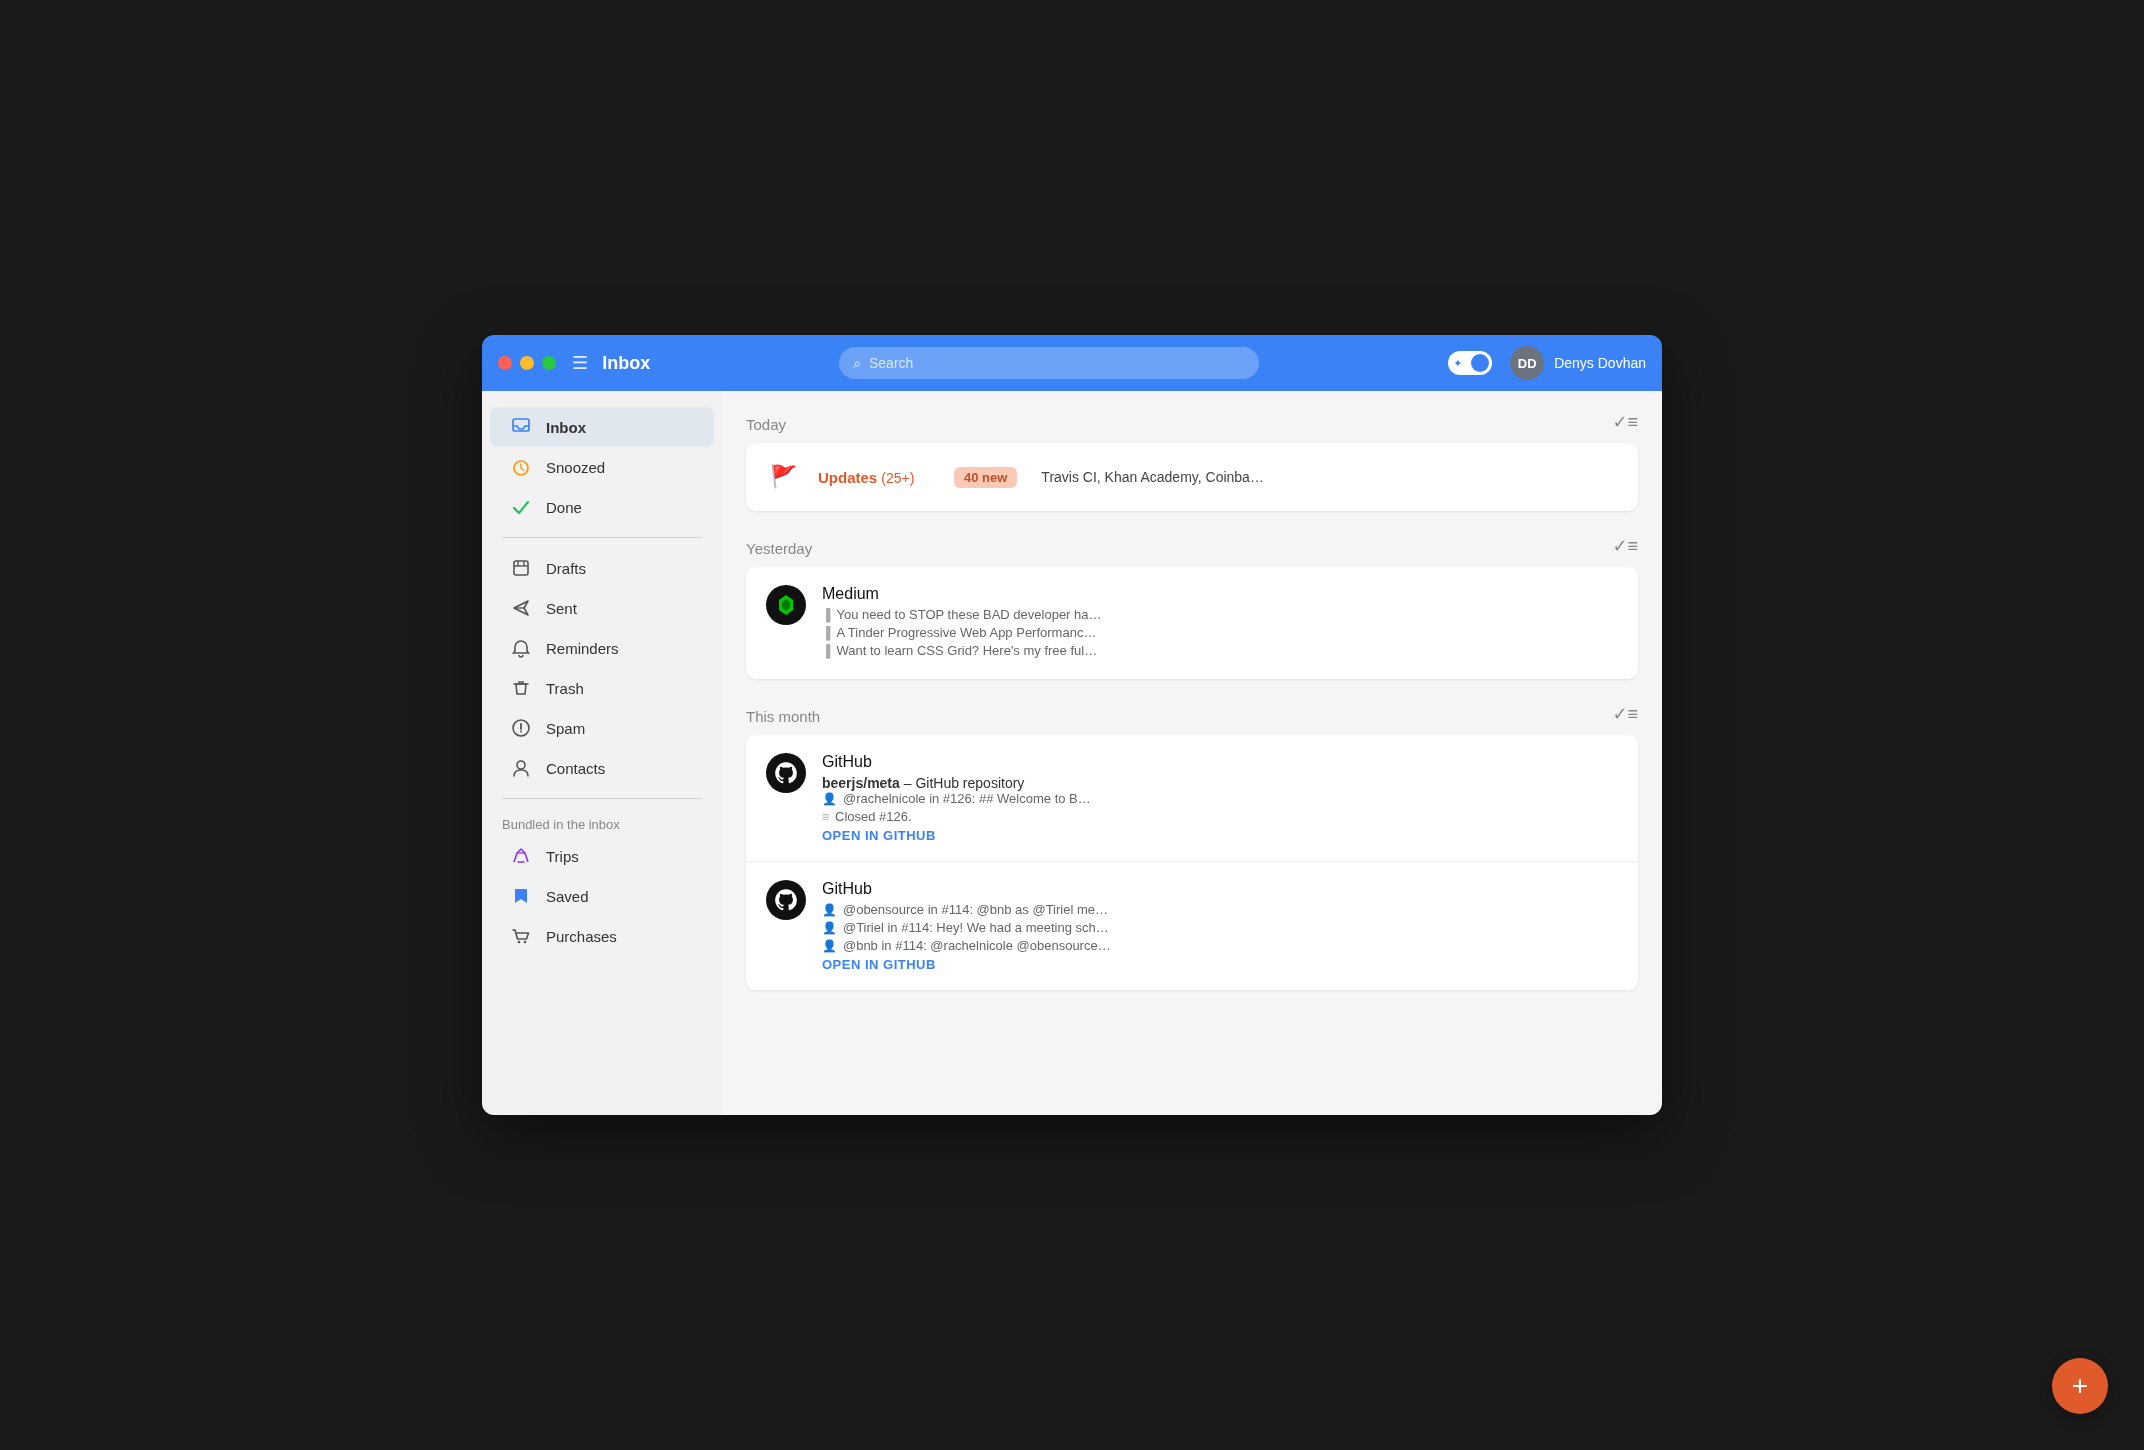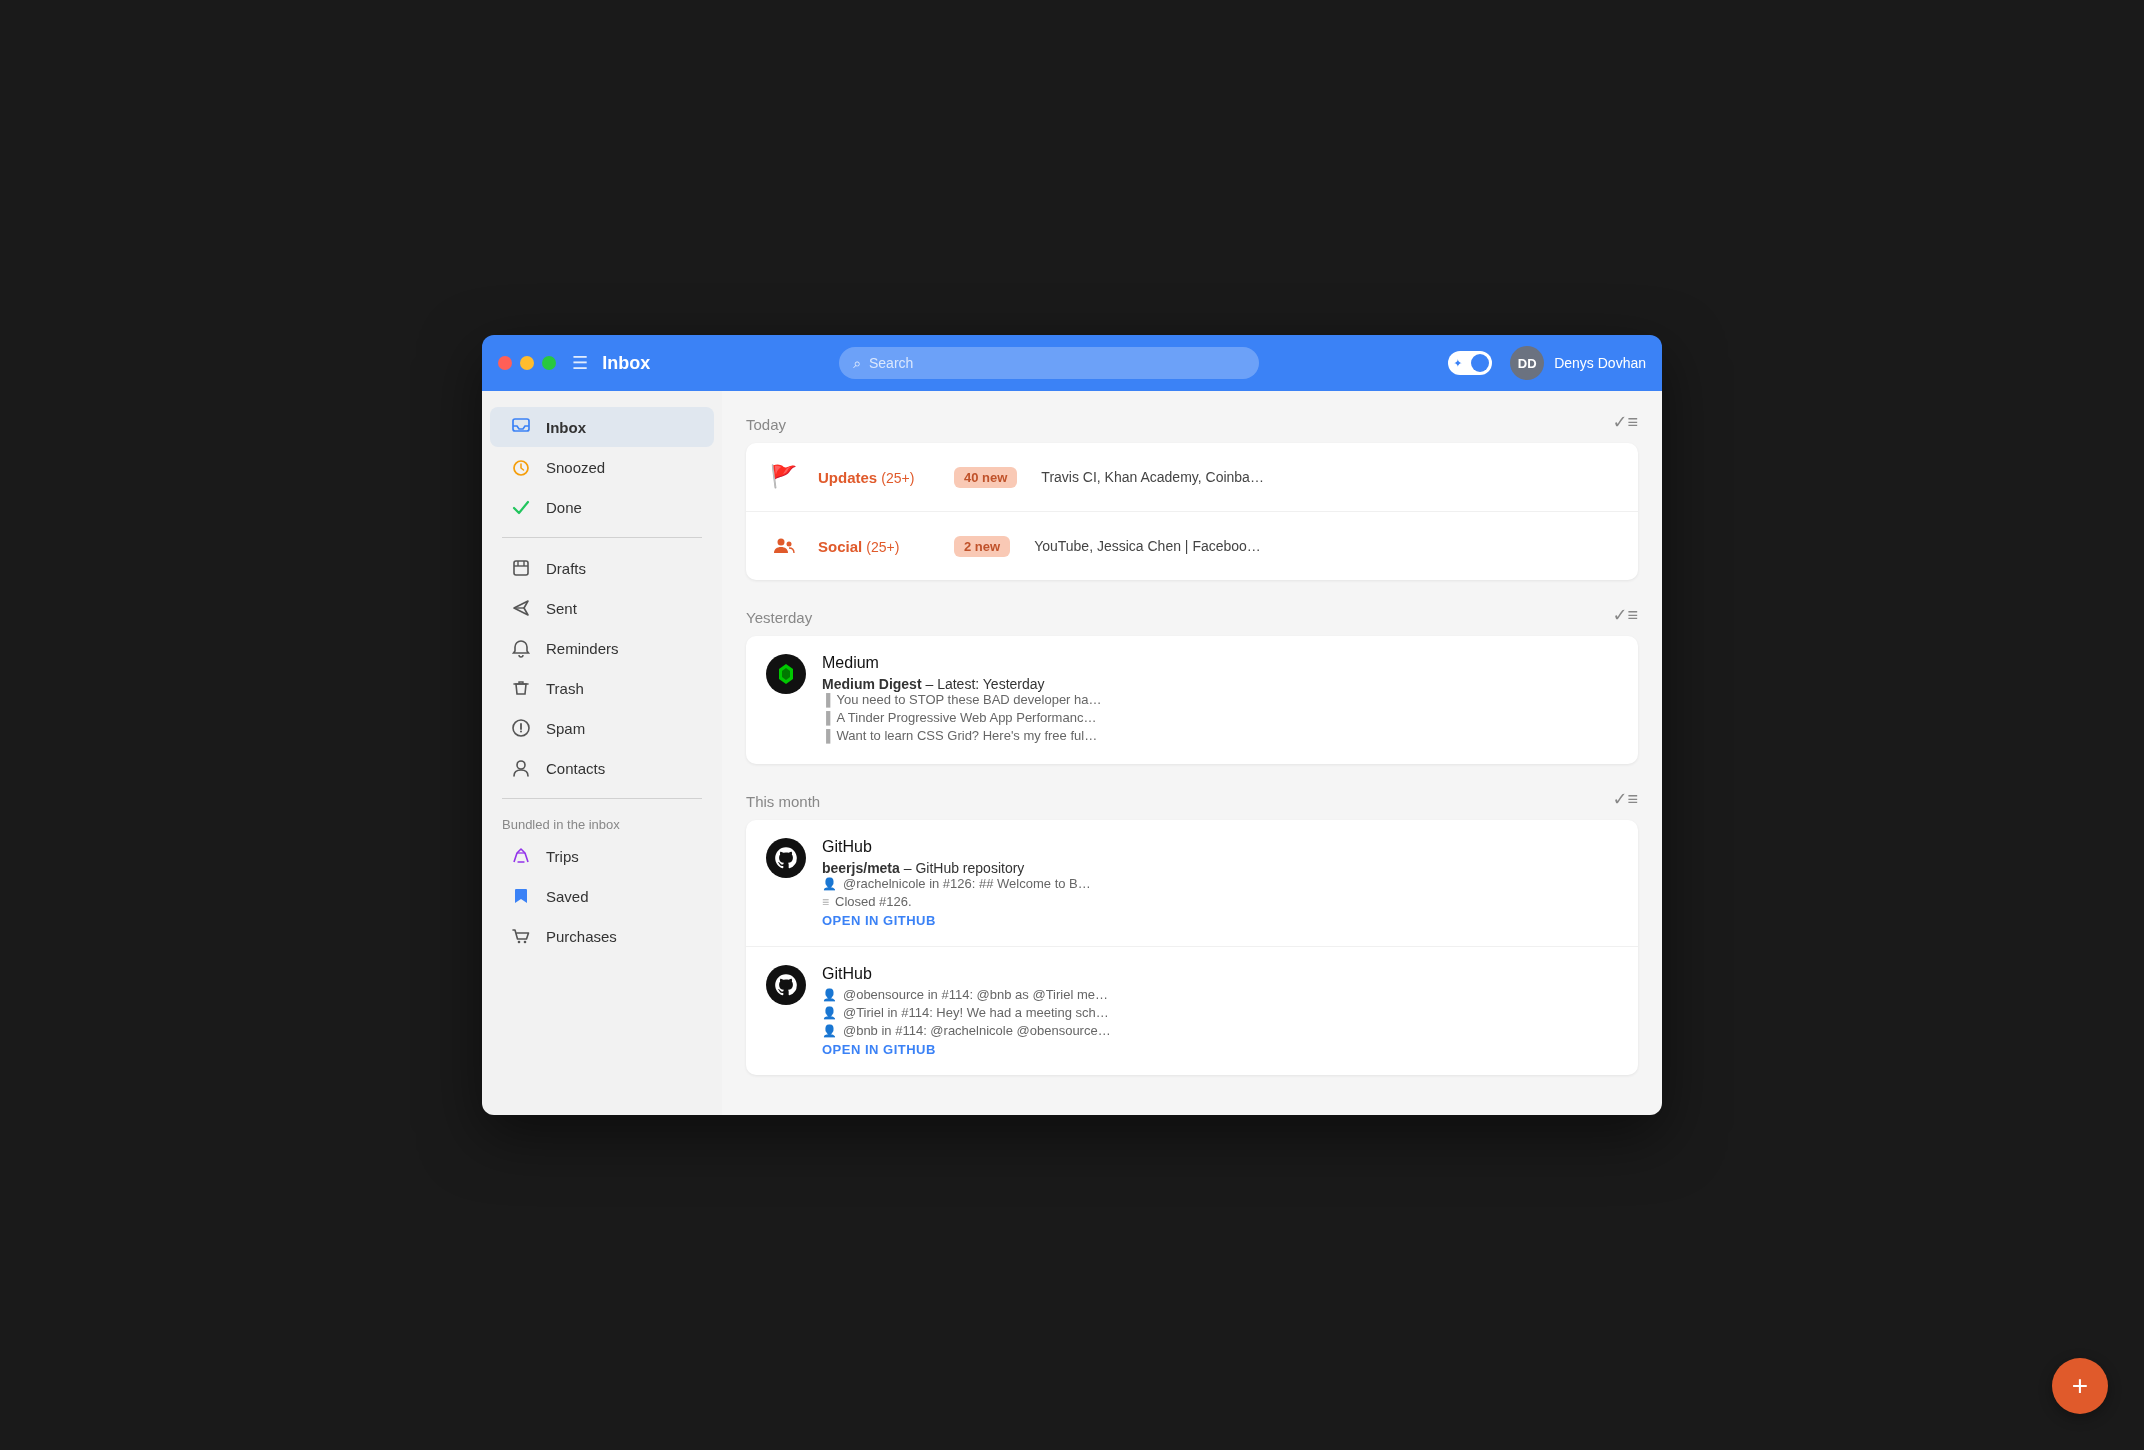--- a/index.html
+++ b/index.html
@@ -497,57 +497,38 @@
         <div class="email-row">
           <div class="email-icon" style="color:#e05a2b;">🚩</div>
           <span class="email-sender">
             <span>Updates</span>
             <span class="email-sender-count">(25+)</span>
           </span>
           <span class="new-badge">40 new</span>
           <span class="email-preview">Travis CI, Khan Academy, Coinba…</span>
         </div>
 
-        <div class="email-row">
-          <div class="email-icon">
-            <svg width="24" height="24" viewBox="0 0 24 24" fill="none">
-              <circle cx="9" cy="8" r="3.5" fill="#e05a2b"></circle>
-              <circle cx="17" cy="10" r="2.5" fill="#e05a2b"></circle>
-              <path d="M2 19c0-4 3-6 7-6s7 2 7 6" fill="#e05a2b"></path>
-              <path d="M17 14c2.5 0 5 1.2 5 5" stroke="#e05a2b" stroke-width="1.4" fill="none"></path>
-            </svg>
-          </div>
-          <span class="email-sender">
-            <span>Social</span>
-            <span class="email-sender-count">(25+)</span>
-          </span>
-          <span class="new-badge">2 new</span>
-          <span class="email-preview">YouTube, Jessica Chen | Faceboo…</span>
-        </div>
       </div>
 
       <div class="section-header">
         <span class="section-title">Yesterday</span>
         <span class="mark-all-btn">✓≡</span>
       </div>
       <div class="section-group">
         <div class="email-row-single">
           <div class="avatar-circle">
             <svg width="28" height="28" viewBox="0 0 28 28" fill="none">
               <path d="M7 9l7-5 7 5v10l-7 5-7-5V9z" fill="#00c800"></path>
               <path d="M10 11l4-3 4 3v6l-4 3-4-3v-6z" fill="#007a00"></path>
             </svg>
           </div>
           <div class="email-meta">
             <div class="email-meta-top">
               <span class="email-sender-name">Medium</span>
             </div>
-            <div class="email-subject">
-              <strong>Medium Digest</strong><span> – Latest: Yesterday</span>
-            </div>
             <div class="email-snippet">
               <span class="snippet-icon">▐</span>
               <span>You need to STOP these BAD developer ha…</span>
             </div>
             <div class="email-snippet">
               <span class="snippet-icon">▐</span>
               <span>A Tinder Progressive Web App Performanc…</span>
             </div>
             <div class="email-snippet">
               <span class="snippet-icon">▐</span>

